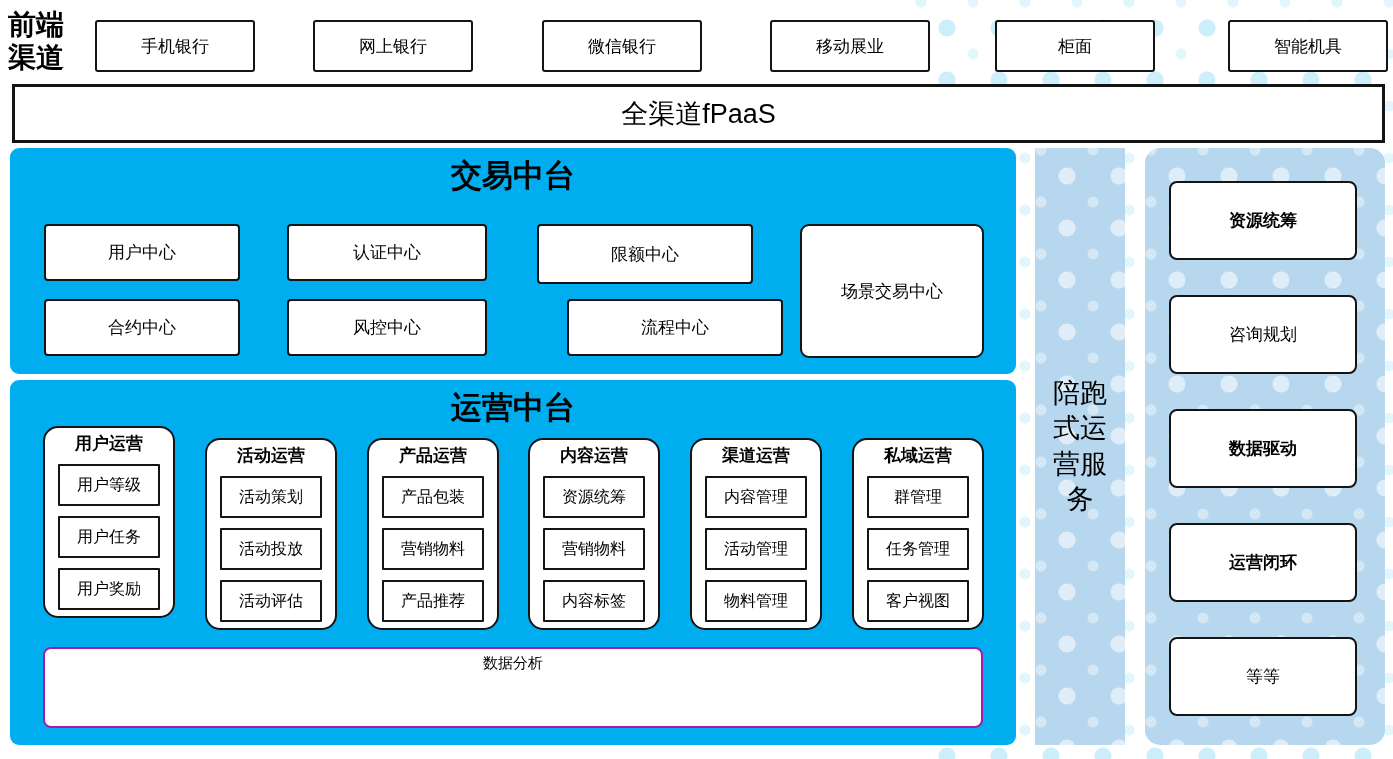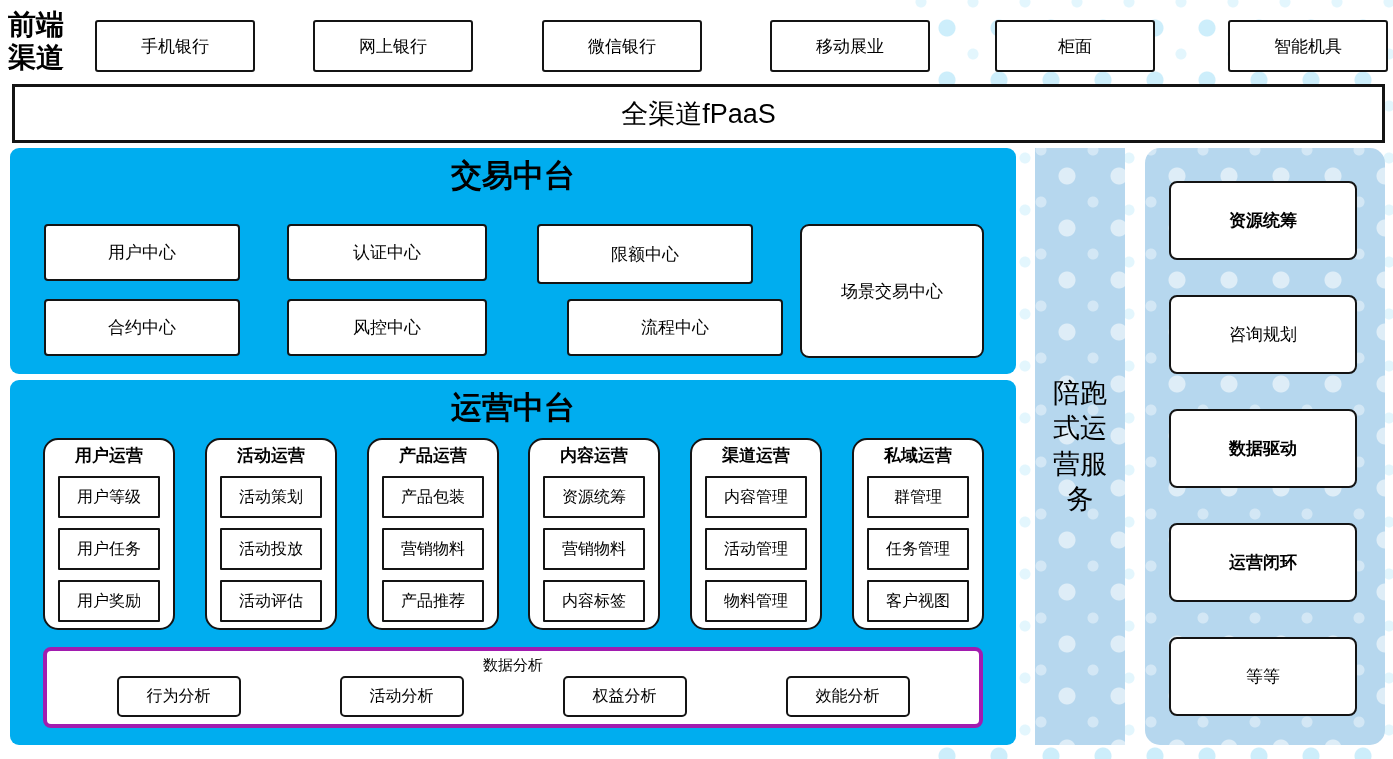--- a/index.html
+++ b/index.html
@@ -57,21 +57,21 @@
     display:flex;flex-direction:column;align-items:center;padding-top:6px;
   }
   .col-title{font-size:17px;font-weight:bold;line-height:1.2;}
   .col-item{
     width:102px;height:42px;margin-top:10px;box-sizing:border-box;
     background:#fff;border:2px solid #141414;border-radius:1px;
     display:flex;align-items:center;justify-content:center;font-size:16px;
   }
   .analysis{
     position:absolute;left:33px;top:267px;width:940px;height:81px;box-sizing:border-box;
-    background:#fff;border:4px solid #a21caf;border-radius:8px;
+    background:#fff;border:2px solid #a21caf;border-radius:8px;
     display:flex;flex-direction:column;
   }
   .analysis-title{width:100%;text-align:center;font-size:15px;margin-top:5px;}
   .analysis-row{display:flex;justify-content:space-around;align-items:center;flex:1;padding:0 20px 6px 20px;}
   .analysis-item{
     width:124px;height:41px;box-sizing:border-box;
     background:#fff;border:2px solid #141414;border-radius:5px;
     display:flex;align-items:center;justify-content:center;font-size:16px;
   }
   .lightblue{
@@ -151,21 +151,21 @@
       <span>流程中心</span>
     </div>
   <div class="wbox tall" style="left:790px;top:76px;width:184px;height:134px;">
       <span>场景交易中心</span>
     </div>
 </div>
 
 <div class="panel-cyan" id="ops-panel">
   <div class="panel-title">运营中台</div>
 
-  <div class="ops-col" style="left:33px;top:58px;">
+  <div class="ops-col" style="left:33px;top:46px;">
     <div class="col-title">用户运营</div>
     <div class="col-item">
         <span>用户等级</span>
       </div>
     <div class="col-item">
         <span>用户任务</span>
       </div>
     <div class="col-item">
         <span>用户奖励</span>
       </div>
@@ -226,34 +226,20 @@
     <div class="col-item">
         <span>任务管理</span>
       </div>
     <div class="col-item">
         <span>客户视图</span>
       </div>
   </div>
 
   <div class="analysis">
     <div class="analysis-title">数据分析</div>
-    <div class="analysis-row">
-      <div class="analysis-item">
-          <span>行为分析</span>
-        </div>
-      <div class="analysis-item">
-          <span>活动分析</span>
-        </div>
-      <div class="analysis-item">
-          <span>权益分析</span>
-        </div>
-      <div class="analysis-item">
-          <span>效能分析</span>
-        </div>
-    </div>
   </div>
 </div>
 
 <div class="side-bar lightblue">
   <div class="side-bar-text">陪跑式运营服务</div>
 </div>
 
 <div class="right-panel lightblue">
   <div class="rbox bold r1">
       <span>资源统筹</span>

